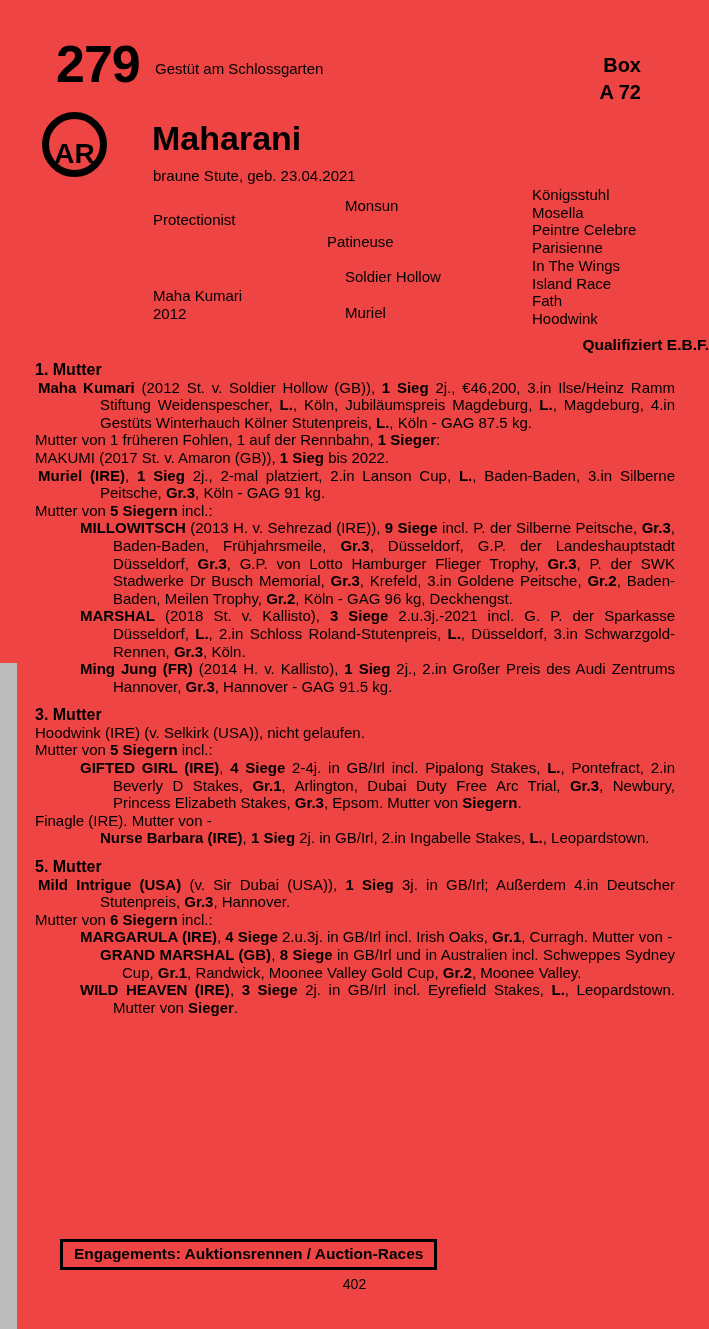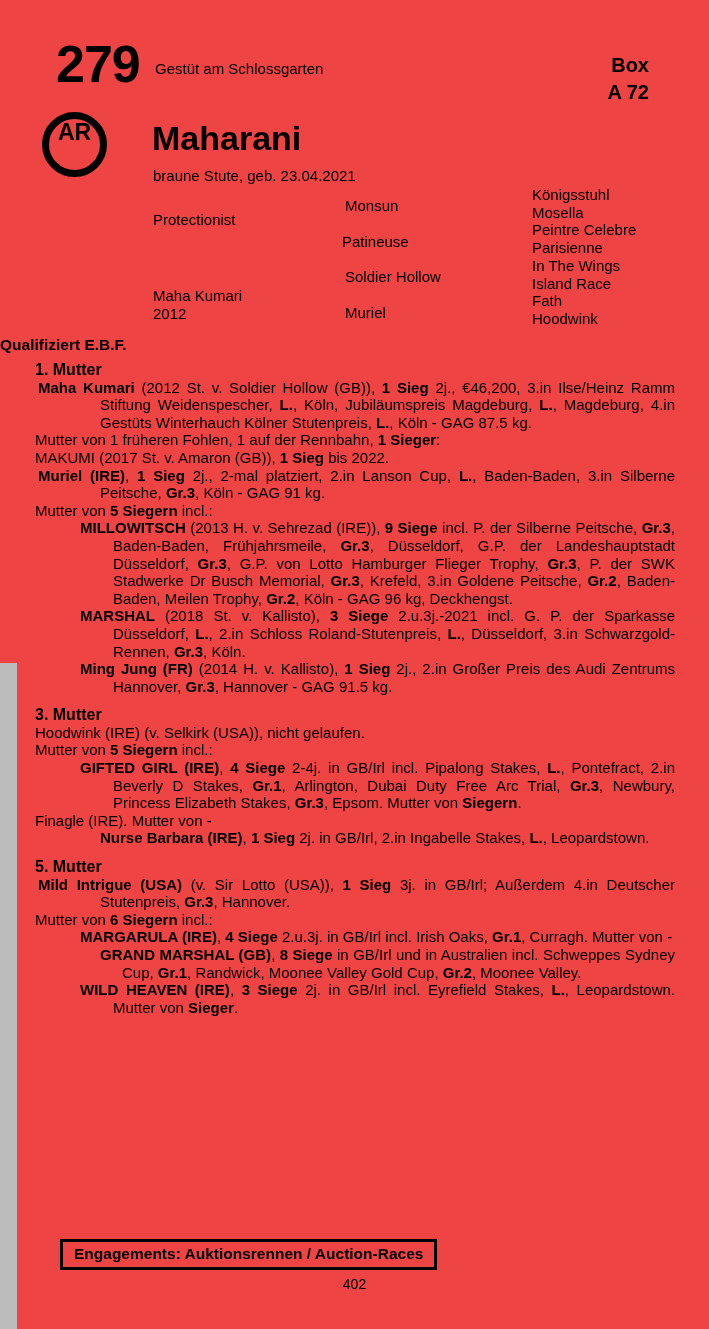--- a/index.html
+++ b/index.html
@@ -10,40 +10,40 @@
     background:#ef4444;
     color:#000;
     font-family:Liberation Sans, sans-serif;
     overflow:hidden;
   }
   b { font-weight:bold; }
 
   
   .lot-number { position:absolute; left:56px; top:38px; font-size:52px; font-weight:bold; letter-spacing:-1px; line-height:1; }
   .consignor  { position:absolute; left:155px; top:60px; font-size:15px; }
-  .box-block  { position:absolute; right:60px; top:52px; text-align:right; font-weight:bold; font-size:20px; line-height:27px; }
+  .box-block  { position:absolute; right:68px; top:52px; text-align:right; font-weight:bold; font-size:20px; line-height:27px; }
   .brand-circle {
     position:absolute; left:42px; top:112px;
     width:51px; height:51px; border:7px solid #000; border-radius:50%;
-    display:flex; align-items:flex-start; justify-content:center;
-    font-weight:bold; font-size:23px;
+    display:flex; align-items:flex-end; justify-content:center;
+    font-weight:bold; font-size:28px;
   }
   .horse-name    { position:absolute; left:152px; top:119px; font-size:34px; font-weight:bold; }
   .horse-details { position:absolute; left:153px; top:167px; font-size:15px; }
 
   
   .ped { font-size:15px; }
   .ped-sire { position:absolute; left:153px; top:211px; }
   .ped-dam  { position:absolute; left:153px; top:287px; line-height:17.6px; }
   .ped-g0 { position:absolute; left:345px; top:197px; }
-  .ped-g1 { position:absolute; left:342px; top:233px; }
+  .ped-g1 { position:absolute; left:327px; top:233px; }
   .ped-g2 { position:absolute; left:345px; top:268px; }
   .ped-g3 { position:absolute; left:345px; top:304px; }
   .ped-gg { position:absolute; left:532px; top:186px; line-height:17.7px; }
-  .qualification { position:absolute; left:0; right:0; top:336px; text-align:left; font-weight:bold; font-size:15.5px; }
+  .qualification { position:absolute; left:0; right:0; top:336px; text-align:right; font-weight:bold; font-size:15.5px; }
 
   
   .body {
     position:absolute; left:35px; right:34px; top:361px;
     font-size:15px; line-height:17.6px;
   }
   .sec-h { font-size:16px; font-weight:bold; margin:11px 0 0 0; line-height:17.6px; }
   .body section:first-child .sec-h { margin-top:0; }
   .body p { margin:0; text-align:justify; }
   .p-dam   { padding-left:65px; text-indent:-62px; }
@@ -120,21 +120,21 @@
       <section>
         <h2 class="sec-h">3. Mutter</h2>
         <p class="p-plain"><span>Hoodwink (IRE) (v. Selkirk (USA)), nicht gelaufen.</span></p>
         <p class="p-plain"><span>Mutter von </span><b>5 Siegern</b><span> incl.:</span></p>
         <p class="p-prog"><b>GIFTED GIRL (IRE)</b><span>, </span><b>4 Siege</b><span> 2-4j. in GB/Irl incl. Pipalong Stakes, </span><b>L.</b><span>, Pontefract, 2.in Beverly D Stakes, </span><b>Gr.1</b><span>, Arlington, Dubai Duty Free Arc Trial, </span><b>Gr.3</b><span>, Newbury, Princess Elizabeth Stakes, </span><b>Gr.3</b><span>, Epsom. Mutter von </span><b>Siegern</b><span>.</span></p>
         <p class="p-ind1"><span>Finagle (IRE). Mutter von -</span></p>
         <p class="p-prog2"><b>Nurse Barbara (IRE)</b><span>, </span><b>1 Sieg</b><span> 2j. in GB/Irl, 2.in Ingabelle Stakes, </span><b>L.</b><span>, Leopardstown.</span></p>
       </section>
       <section>
         <h2 class="sec-h">5. Mutter</h2>
-        <p class="p-dam"><b>Mild Intrigue (USA)</b><span> (v. Sir Lotto (USA)), </span><b>1 Sieg</b><span> 3j. in GB/Irl; Außerdem 4.in Deutscher Stutenpreis, </span><b>Gr.3</b><span>, Hannover.</span></p>
+        <p class="p-dam"><b>Mild Intrigue (USA)</b><span> (v. Sir Dubai (USA)), </span><b>1 Sieg</b><span> 3j. in GB/Irl; Außerdem 4.in Deutscher Stutenpreis, </span><b>Gr.3</b><span>, Hannover.</span></p>
         <p class="p-plain"><span>Mutter von </span><b>6 Siegern</b><span> incl.:</span></p>
         <p class="p-prog"><b>MARGARULA (IRE)</b><span>, </span><b>4 Siege</b><span> 2.u.3j. in GB/Irl incl. Irish Oaks, </span><b>Gr.1</b><span>, Curragh. Mutter von -</span></p>
         <p class="p-prog2"><b>GRAND MARSHAL (GB)</b><span>, </span><b>8 Siege</b><span> in GB/Irl und in Australien incl. Schweppes Sydney Cup, </span><b>Gr.1</b><span>, Randwick, Moonee Valley Gold Cup, </span><b>Gr.2</b><span>, Moonee Valley.</span></p>
         <p class="p-prog"><b>WILD HEAVEN (IRE)</b><span>, </span><b>3 Siege</b><span> 2j. in GB/Irl incl. Eyrefield Stakes, </span><b>L.</b><span>, Leopardstown. Mutter von </span><b>Sieger</b><span>.</span></p>
       </section>
     </div>
 
   <div class="engagements">Engagements: Auktionsrennen / Auction-Races</div>
   <div class="page-number">402</div>
 

